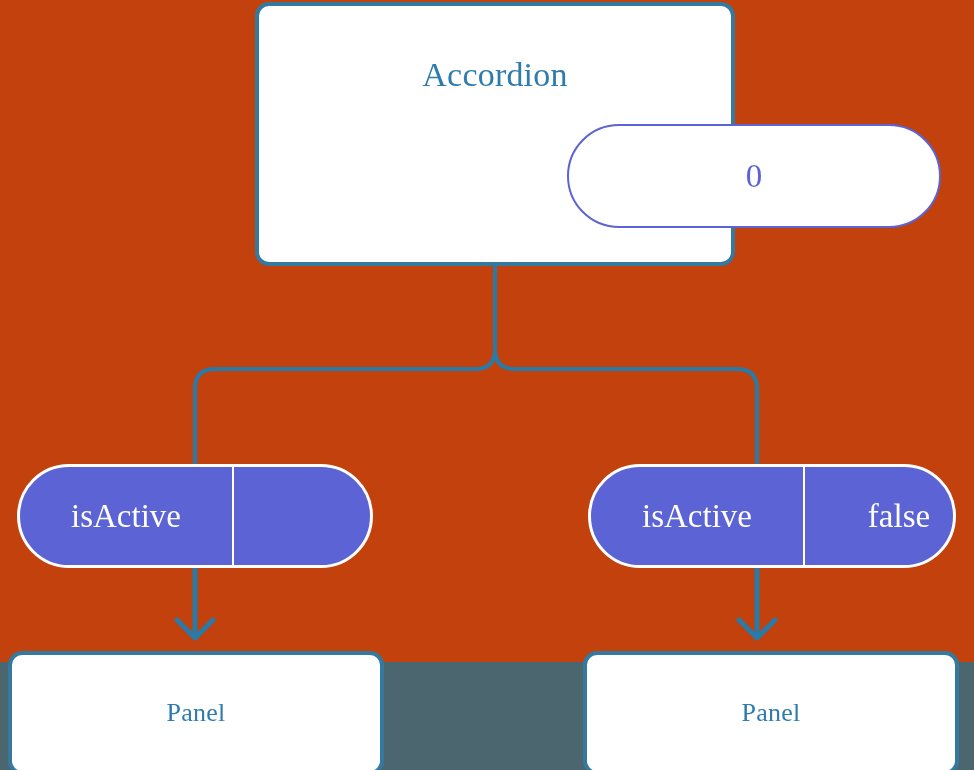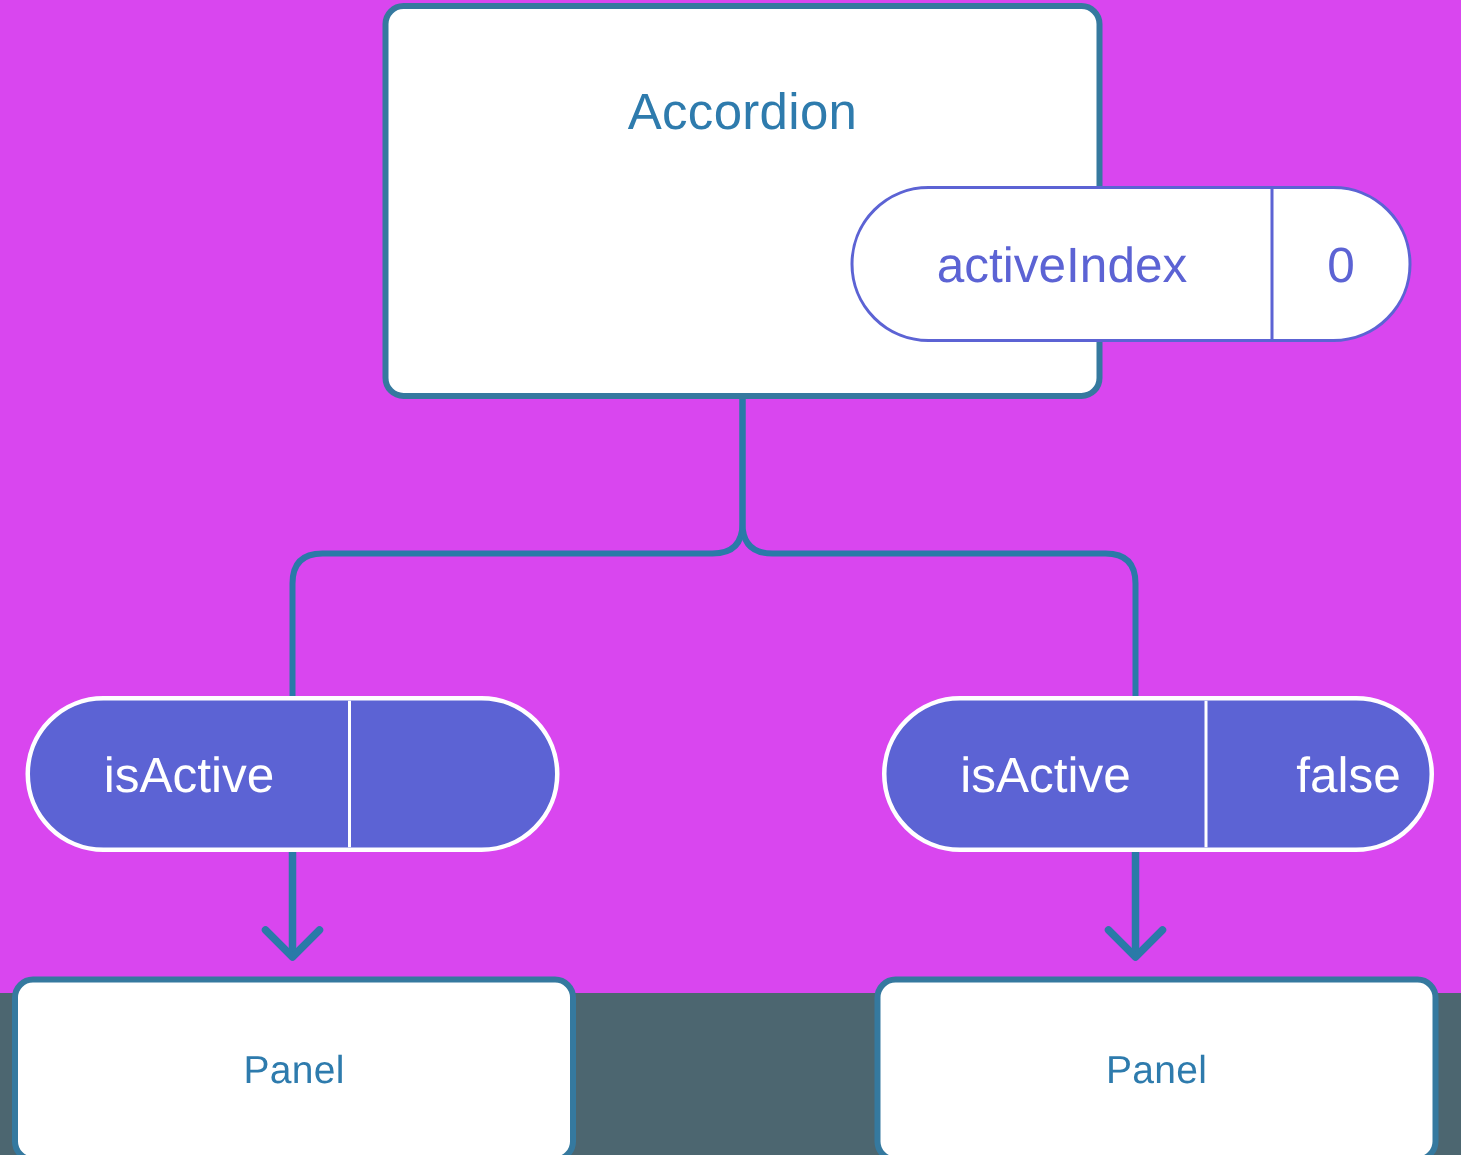--- a/index.html
+++ b/index.html
@@ -11,21 +11,22 @@
     width: 974px;
     height: 770px;
     overflow: hidden;
     font-family: "Liberation Sans", sans-serif;
     background: #4c6670;
   }
   #stage {
     position: relative;
     width: 974px;
     height: 662px;
-    background: #d946ef;
+    background: #c2410c;
+    font-family: Liberation Serif, serif;
   }
   #connectors {
     position: absolute;
     left: 0;
     top: 0;
     width: 974px;
     height: 770px;
     pointer-events: none;
   }
 
@@ -164,21 +165,20 @@
     <g>
       <line x1="757" y1="568" x2="757" y2="637" stroke="#2a7aa8" stroke-width="5" stroke-linecap="round"></line>
       <polyline points="739,620 757,638 775,620" fill="none" stroke="#2a7aa8" stroke-width="5" stroke-linecap="round" stroke-linejoin="round"></polyline>
     </g>
   </svg>
 
   <div id="root-card" class="card">
     <div class="card-title">Accordion</div>
 
     <div id="pill-active-index" class="pill">
-      <div class="pill-key">activeIndex</div>
       <div class="pill-val">0</div>
     </div>
   </div>
 
   <div id="pill-is-active-true" class="pill pill-filled">
     <div class="pill-key">isActive</div>
   </div>
 
   <div id="pill-is-active-false" class="pill pill-filled">
     <div class="pill-key">isActive</div>

